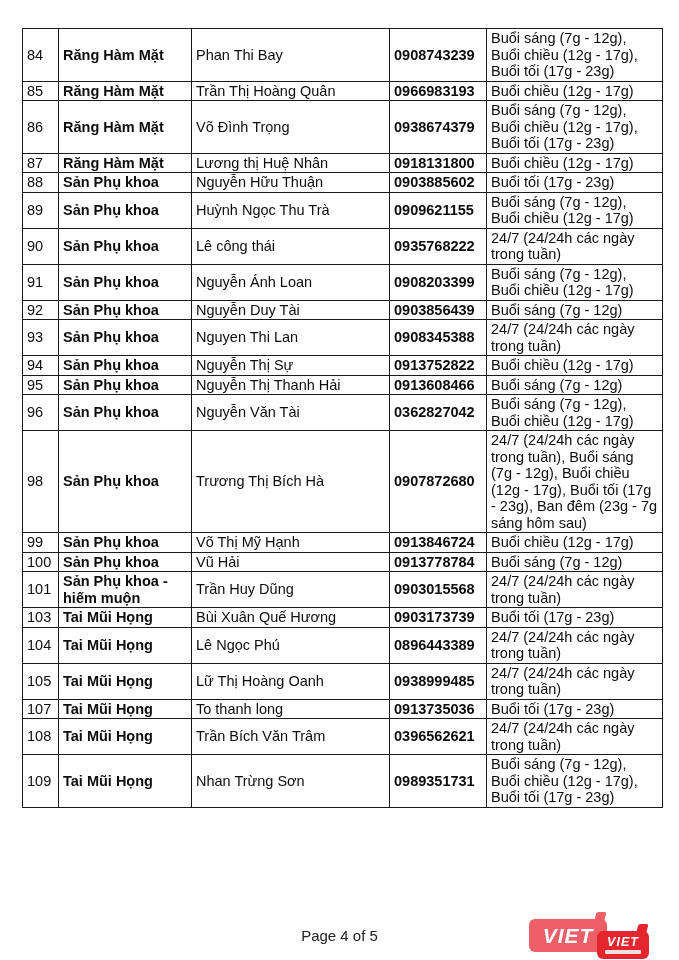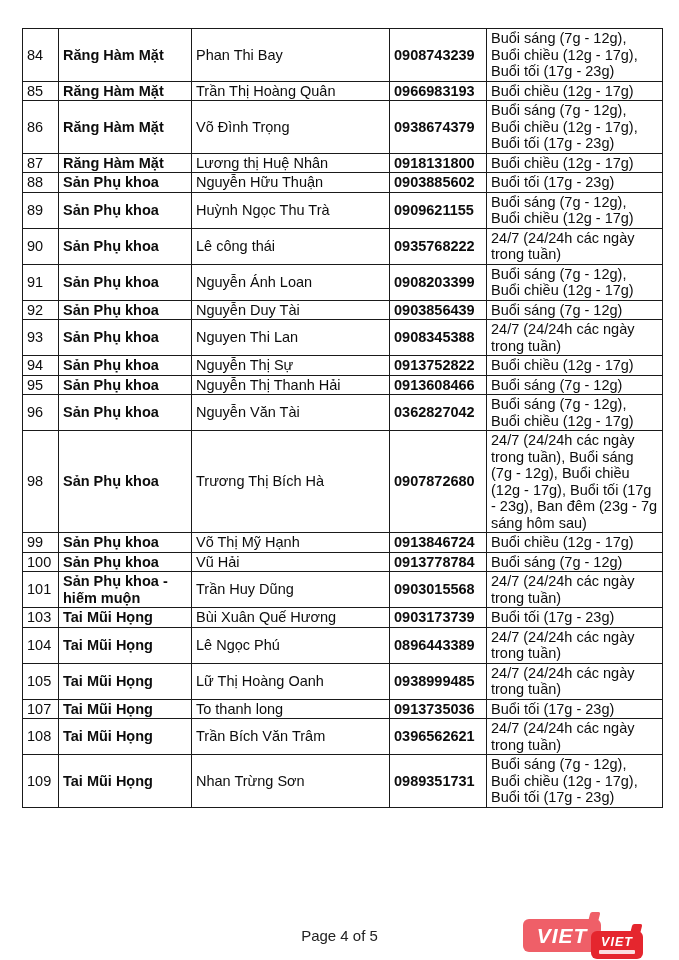--- a/index.html
+++ b/index.html
@@ -40,21 +40,21 @@
     left: 0; top: 915px;
     width: 679px;
     text-align: center;
     font-size: 15px;
     color: #222;
     margin-top: 12px;
   }
 
   .logo {
     position: absolute;
-    right: 26px; top: 912px;
+    right: 20px; top: 912px;
     width: 130px; height: 48px;
   }
   .logo-tag {
     position: absolute;
     border-radius: 6px;
     color: #fff;
     font-weight: bold;
     font-style: italic;
     display: flex;
     align-items: center;

